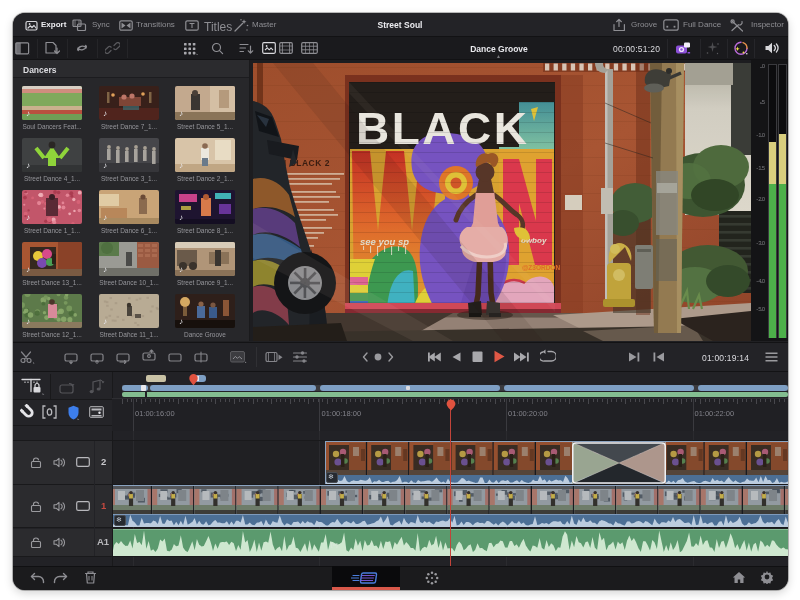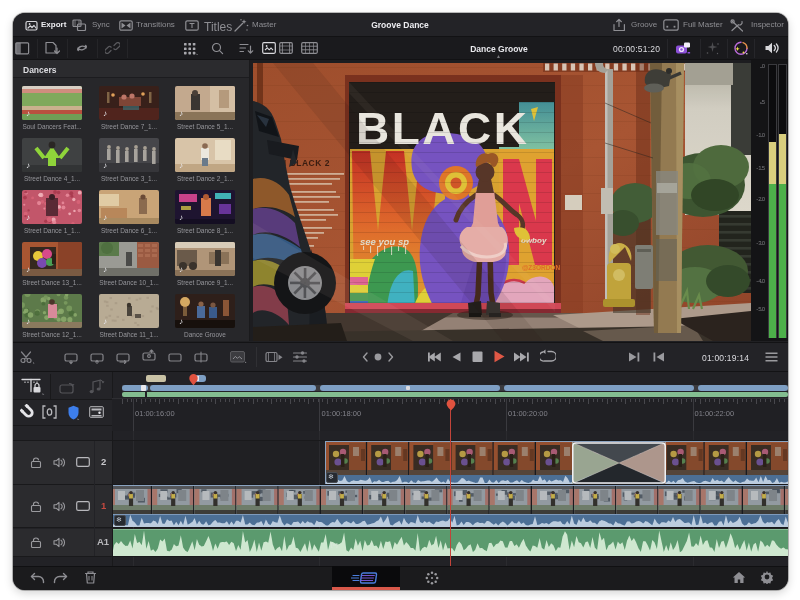--- a/index.html
+++ b/index.html
@@ -34,32 +34,32 @@
     </svg>
     <div class="txt" style="left:191px;top:7px;font-size:12px;color:#8e8e93;font-weight:400;">Titles</div>
     <svg class="a" style="left:220px;top:4px" width="17" height="16" viewBox="0 0 17 16">
       <path d="M2 14L9.5 6.5" stroke="#8e8e93" fill="none" stroke-width="1.2" stroke-linecap="round" stroke-linejoin="round"></path>
       <path d="M11 2.2l0.7 1.8 1.8 0.7-1.8 0.7-0.7 1.8-0.7-1.8-1.8-0.7 1.8-0.7z" fill="#8e8e93"></path>
       <circle cx="14.5" cy="8.5" r="0.8" fill="#8e8e93"></circle>
       <circle cx="8" cy="2.8" r="0.7" fill="#8e8e93"></circle>
       <circle cx="14" cy="13" r="0.7" fill="#8e8e93"></circle>
     </svg>
     <div class="txt" style="left:239px;top:7px;font-size:8px;color:#8e8e93;font-weight:400;">Master</div>
-    <div class="txt" style="left:387px;top:7px;transform:translateX(-50%);font-size:8.5px;color:#ececf0;font-weight:700;">Groove Dance</div>
+    <div class="txt" style="left:387px;top:7px;transform:translateX(-50%);font-size:8.5px;color:#ececf0;font-weight:700;">Street Soul</div>
     <svg class="a" style="left:599px;top:5px" width="14" height="13" viewBox="0 0 14 13">
       <path d="M3 6.5v6h10.4v-6" transform="translate(-1,0)" stroke="#8e8e93" fill="none" stroke-width="1.2" stroke-linecap="round" stroke-linejoin="round"></path>
       <path d="M7 1.5v7M4.6 3.7L7 1.4l2.4 2.3" stroke="#8e8e93" fill="none" stroke-width="1.2" stroke-linecap="round" stroke-linejoin="round"></path>
     </svg>
     <div class="txt" style="left:618px;top:7px;font-size:8px;color:#8e8e93;font-weight:400;">Groove</div>
     <svg class="a" style="left:650px;top:6px" width="16" height="12" viewBox="0 0 16 12">
       <rect x="0.8" y="0.8" width="14.4" height="10.4" rx="2" stroke="#8e8e93" fill="none" stroke-width="1.2" stroke-linecap="round" stroke-linejoin="round"></rect>
       <rect x="3.4" y="6.8" width="1.8" height="1.8" fill="#8e8e93"></rect>
       <rect x="10.6" y="6.8" width="1.8" height="1.8" fill="#8e8e93"></rect>
     </svg>
-    <div class="txt" style="left:670px;top:7px;font-size:8px;color:#8e8e93;font-weight:400;">Full Master</div>
+    <div class="txt" style="left:670px;top:7px;font-size:8px;color:#8e8e93;font-weight:400;">Full Dance</div>
     <svg class="a" style="left:716px;top:5px" width="16" height="14" viewBox="0 0 16 14">
       <path d="M2.5 2.5l11 10.5" stroke="#8e8e93" fill="none" stroke-width="1.2" stroke-linecap="round" stroke-linejoin="round"></path>
       <path d="M13 3.5a2.6 2.6 0 01-3.6 3.2L3 12.5" stroke="#8e8e93" fill="none" stroke-width="1.2" stroke-linecap="round" stroke-linejoin="round"></path>
       <circle cx="3.6" cy="3.4" r="1.6" stroke="#8e8e93" fill="none" stroke-width="1.2" stroke-linecap="round" stroke-linejoin="round"></circle>
     </svg>
     <div class="txt" style="left:738px;top:7px;font-size:8px;color:#8e8e93;font-weight:400;">Inspector</div>
     <div class="a" style="left:0px;top:24px;width:775px;height:23px;background:#1a1a1d;"></div>
     <div class="a" style="left:0px;top:46px;width:775px;height:1px;background:#121214;"></div>
     <div class="a" style="left:24px;top:26px;width:1px;height:19px;background:#252528;"></div>
     <div class="a" style="left:54px;top:26px;width:1px;height:19px;background:#252528;"></div>

